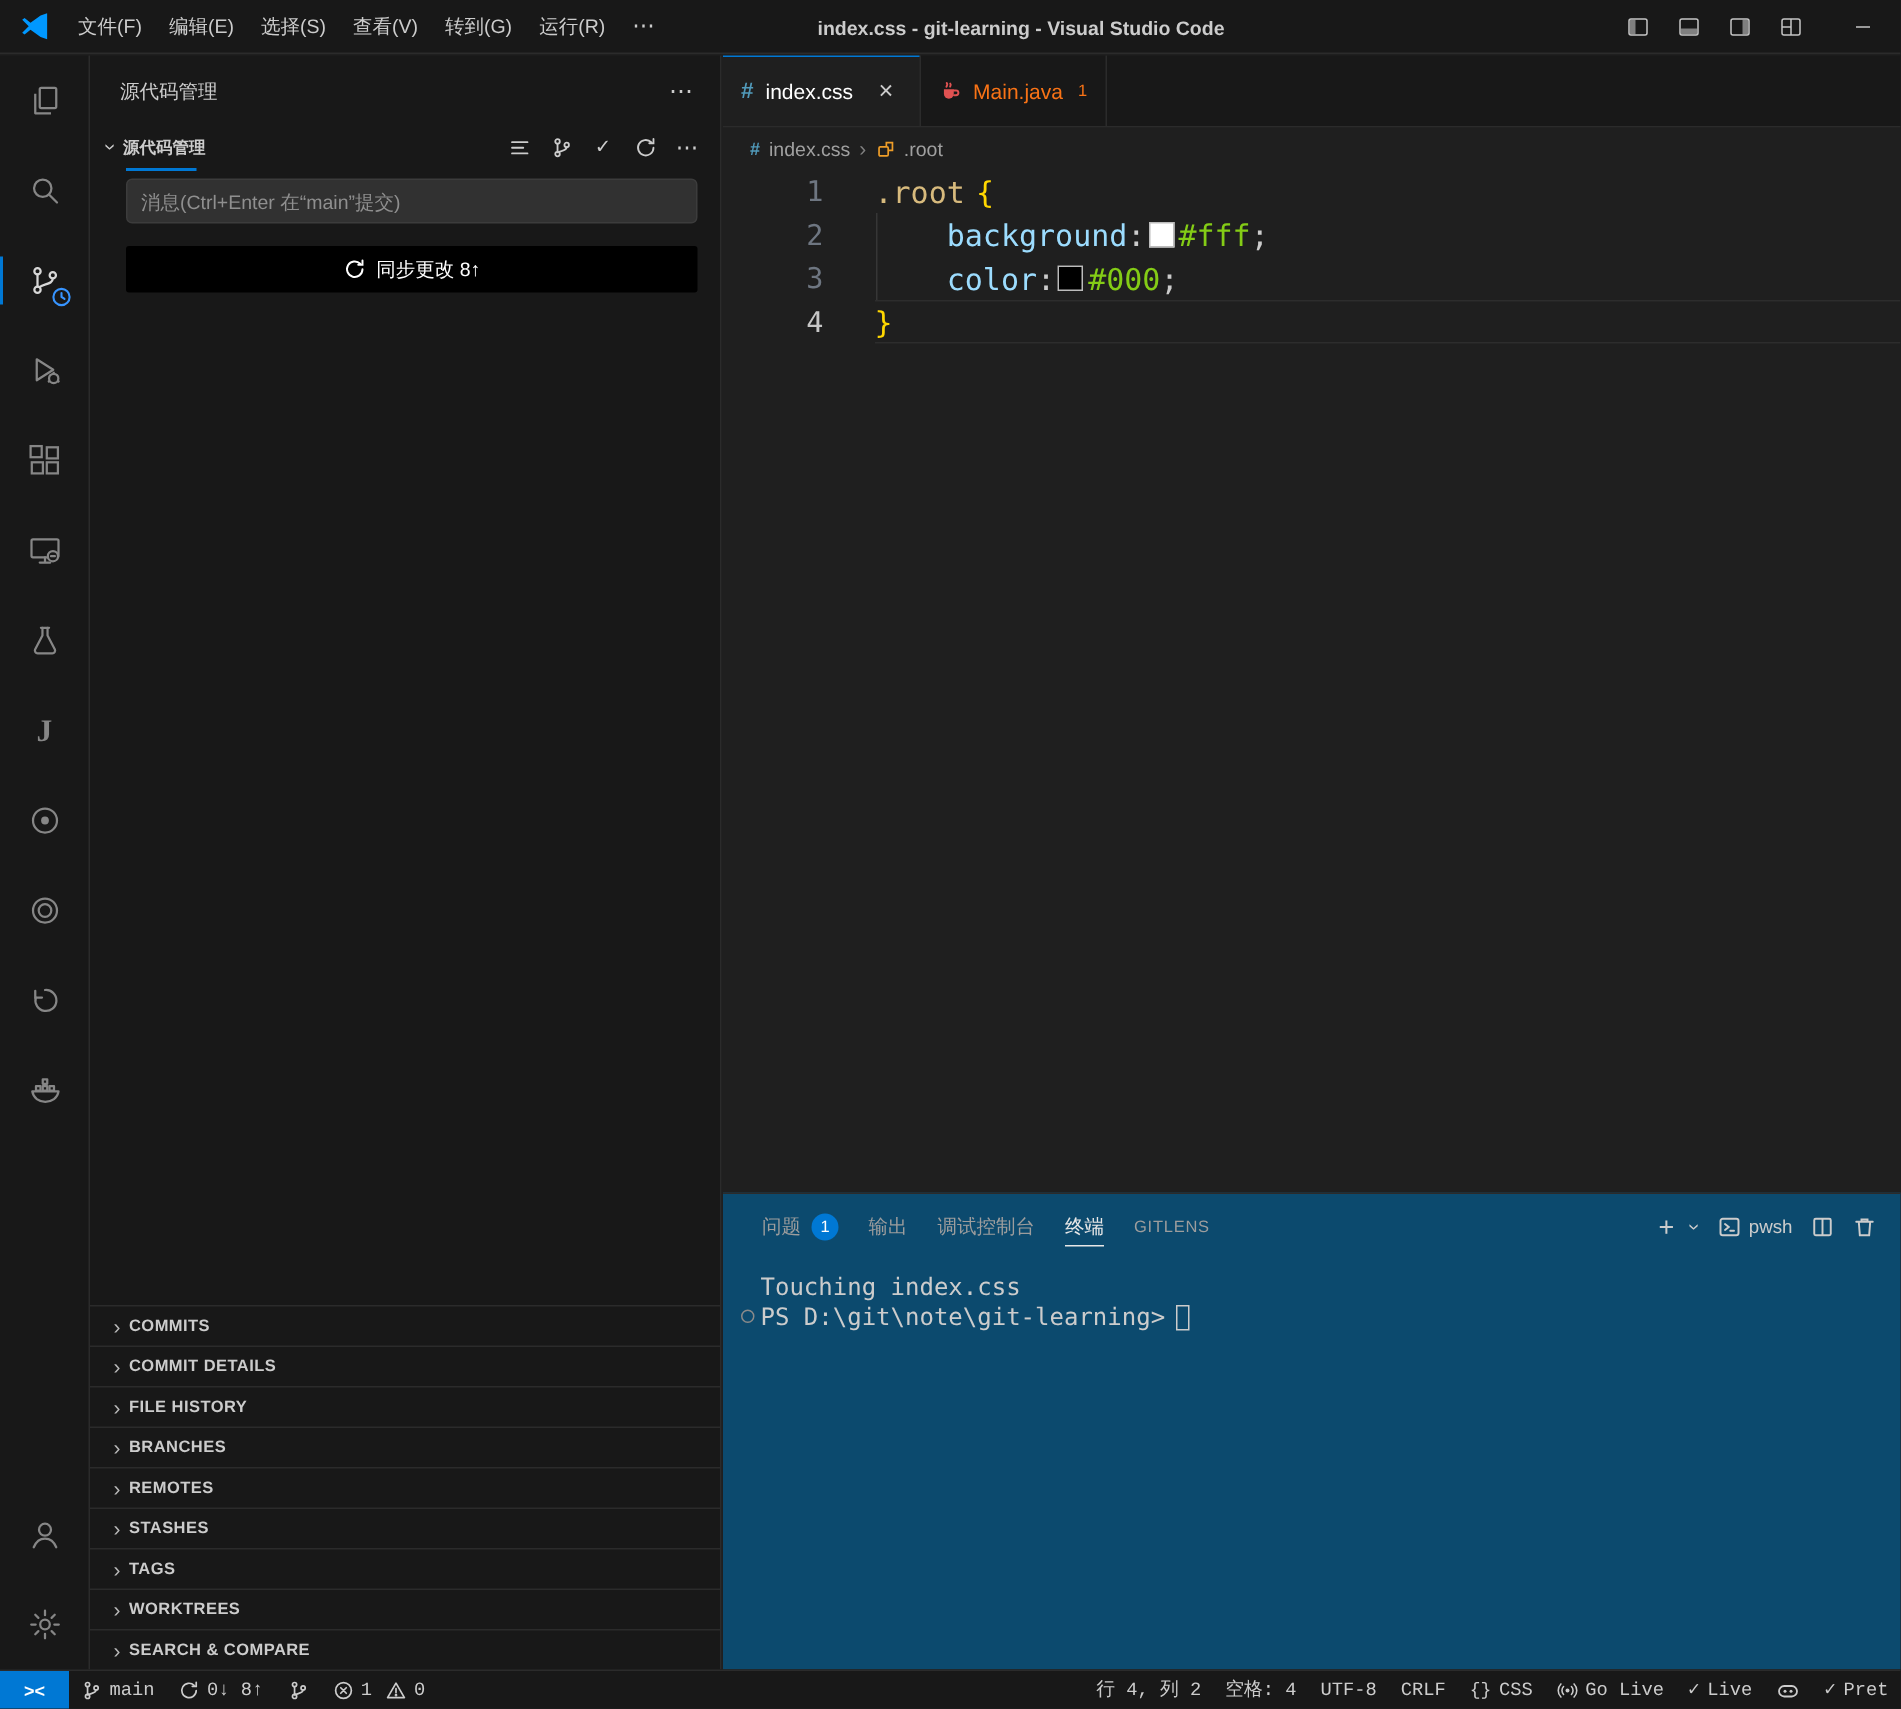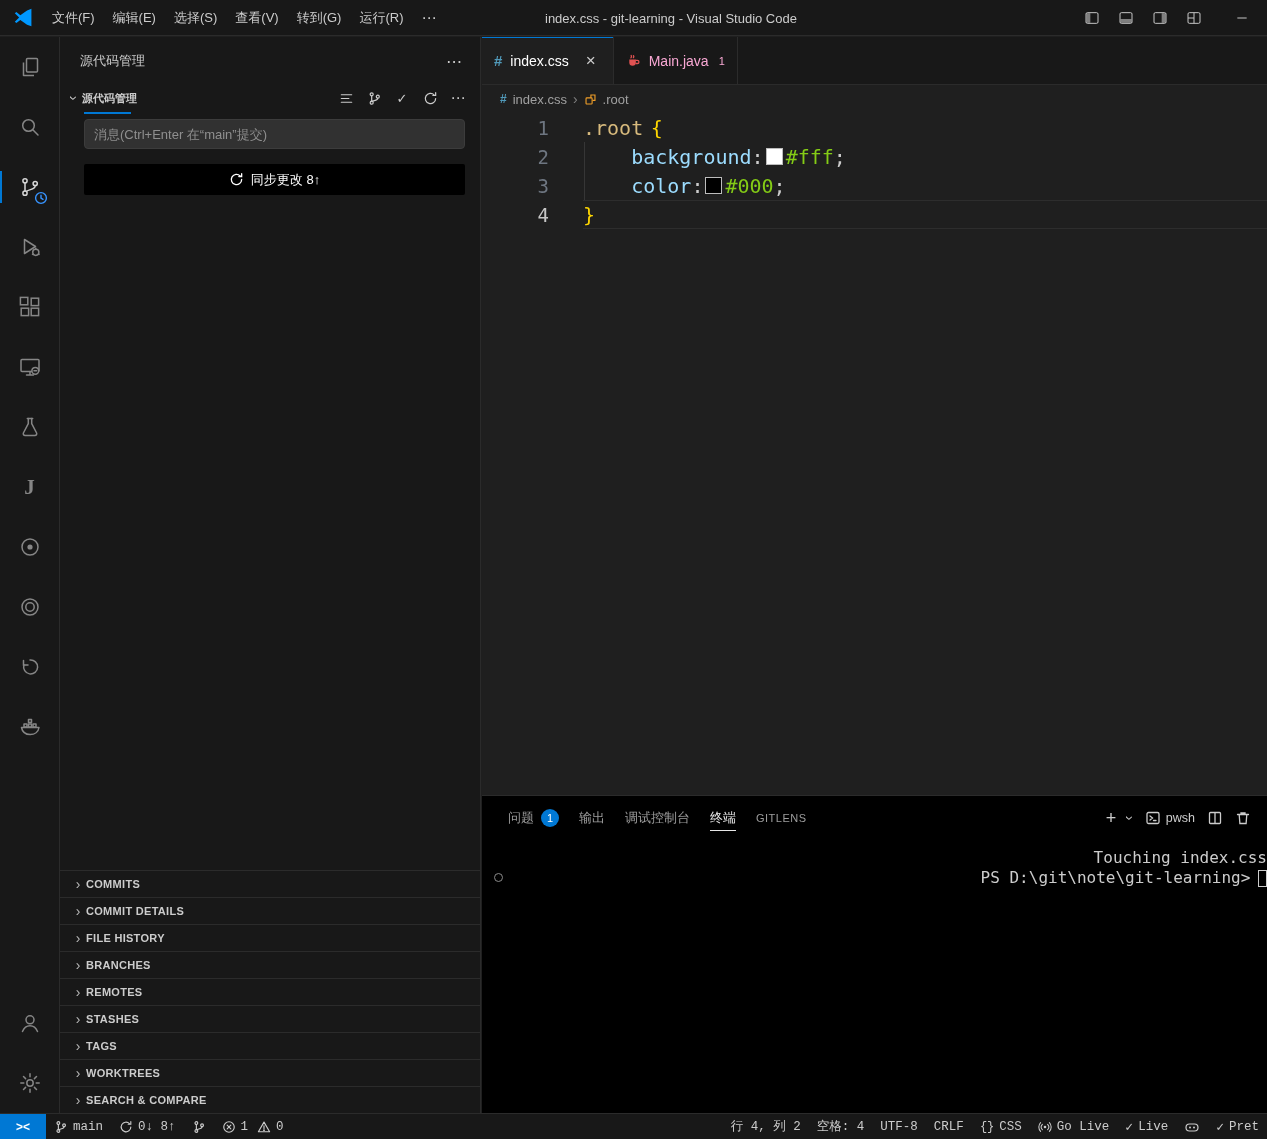--- a/index.html
+++ b/index.html
@@ -9,21 +9,21 @@
   .app { position:absolute; top:0; left:0; width:1267px; height:1139px; color:#cccccc; font-size:13px; }
   svg { display:block; }
 
   
   .titlebar { position:absolute; top:0; left:0; right:0; height:36px; background:#181818;
     border-bottom:1px solid #2b2b2b; display:flex; align-items:center; }
   .tb-logo { margin-left:14px; }
   .tb-menus { display:flex; align-items:center; margin-left:10px; }
   .menu { padding:0 9px; height:26px; line-height:26px; color:#cccccc; border-radius:4px; cursor:default; }
   .tb-more { color:#cccccc; font-size:15px; }
-  .tb-title { position:absolute; left:545px; top:0; height:36px; display:flex; align-items:center; color:#cccccc; }
+  .tb-title { position:absolute; left:545px; top:0; height:36px; display:flex; align-items:center; color:#cccccc;font-weight:bold; }
   .tb-controls { margin-left:auto; display:flex; align-items:center; gap:4px; padding-right:10px; color:#c5c5c5; }
   .tb-btn { width:30px; height:28px; display:flex; align-items:center; justify-content:center; }
   .tb-min { margin-left:14px; }
 
   
   .activitybar { position:absolute; top:37px; left:0; width:60px; bottom:26px; background:#181818;
     border-right:1px solid #2b2b2b; display:flex; flex-direction:column; }
   .ab-item { width:59px; height:60px; display:flex; align-items:center; justify-content:center;
     color:#868686; position:relative; cursor:pointer; }
   .ab-item.active { color:#d7d7d7; }
@@ -62,21 +62,21 @@
 
   
   .editor-region { position:absolute; top:37px; left:482px; right:0; bottom:26px; background:#1f1f1f; }
   .tabbar { height:48px; background:#181818; border-bottom:1px solid #2b2b2b; display:flex; }
   .tab { display:flex; align-items:center; gap:8px; padding:0 12px; border-right:1px solid #2b2b2b;
     color:#9d9d9d; font-size:14px; cursor:pointer; position:relative; }
   .tab.active { background:#1f1f1f; color:#ffffff; }
   .tab.active::before { content:""; position:absolute; top:0; left:0; right:0; height:1px; background:#0078d4; }
   .tab-close { font-size:17px; color:#cccccc; width:20px; height:20px; display:flex; align-items:center;
     justify-content:center; border-radius:4px; margin-left:4px; }
-  .tab.java .tab-label, .tab.java .tab-badge { color:#f9a8d4; }
+  .tab.java .tab-label, .tab.java .tab-badge { color:#f97316; }
   .tab-badge { font-size:11px; margin-left:2px; }
   .css-glyph { color:#519aba; font-weight:700; font-size:15px; }
   .css-glyph.sm { font-size:12px; }
 
   .breadcrumb { height:28px; display:flex; align-items:center; gap:6px; padding-left:18px;
     color:#a0a0a0; font-size:13px; }
   .bc-sep { color:#7f7f7f; font-size:14px; }
 
   .code-area { position:absolute; top:76px; left:0; right:0; bottom:318px; overflow:hidden;
     font-family:"DejaVu Sans Mono","Liberation Mono",monospace; font-size:20px; }
@@ -91,22 +91,22 @@
   .tok-sel { color:#d7ba7d; }
   .tok-brace { color:#ffd700; }
   .tok-prop { color:#9cdcfe; }
   .tok-punc { color:#cccccc; }
   .tok-val { color:#84cc16; }
   .swatch { width:17px; height:17px; display:inline-block; border:1px solid #bcbcbc; margin:0 3px 0 2px; flex:none; }
   .swatch-white { background:#ffffff; }
   .swatch-black { background:#000000; }
 
   
-  .panel { position:absolute; left:0; right:0; bottom:0; height:318px; background:#000000;
-    border-top:1px solid #2b2b2b;text-align:right; }
+  .panel { position:absolute; left:0; right:0; bottom:0; height:318px; background:#0c4a6e;
+    border-top:1px solid #2b2b2b; }
   .panel-tabs { height:44px; display:flex; align-items:center; padding-left:16px; }
   .ptab { padding:0 10px; height:100%; display:flex; align-items:center; gap:7px; color:#9d9d9d;
     font-size:13px; position:relative; cursor:pointer; }
   .ptab.active { color:#e7e7e7; }
   .ptab.active::after { content:""; position:absolute; left:10px; right:10px; bottom:9px; height:1px; background:#e7e7e7; }
   .ptab.gl span { font-size:11px; letter-spacing:.5px; }
   .ptab-badge { min-width:18px; height:18px; border-radius:9px; background:#0078d4; color:#fff;
     font-size:11px; display:flex; align-items:center; justify-content:center; padding:0 5px; }
   .panel-actions { margin-left:auto; display:flex; align-items:center; gap:12px; padding-right:16px; color:#cccccc; }
   .pa { display:flex; align-items:center; gap:5px; cursor:pointer; }

